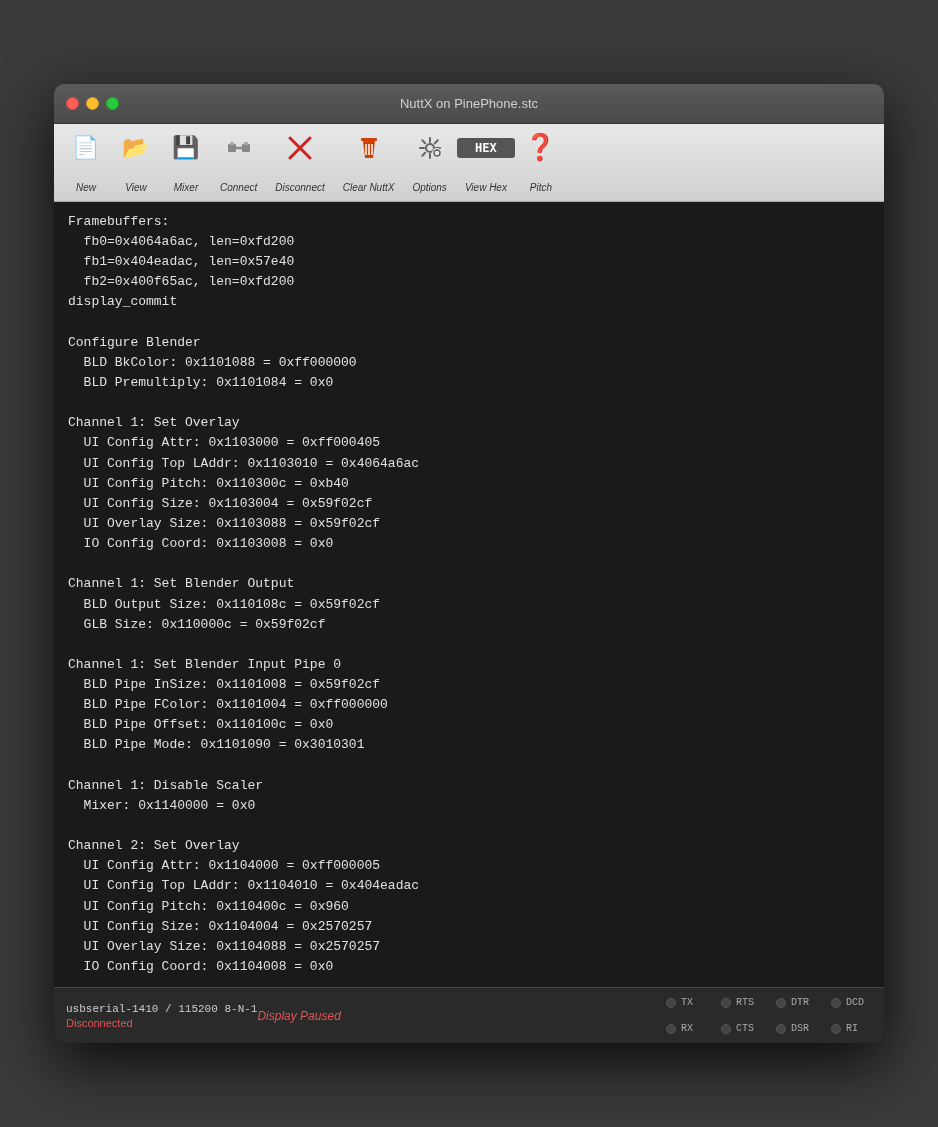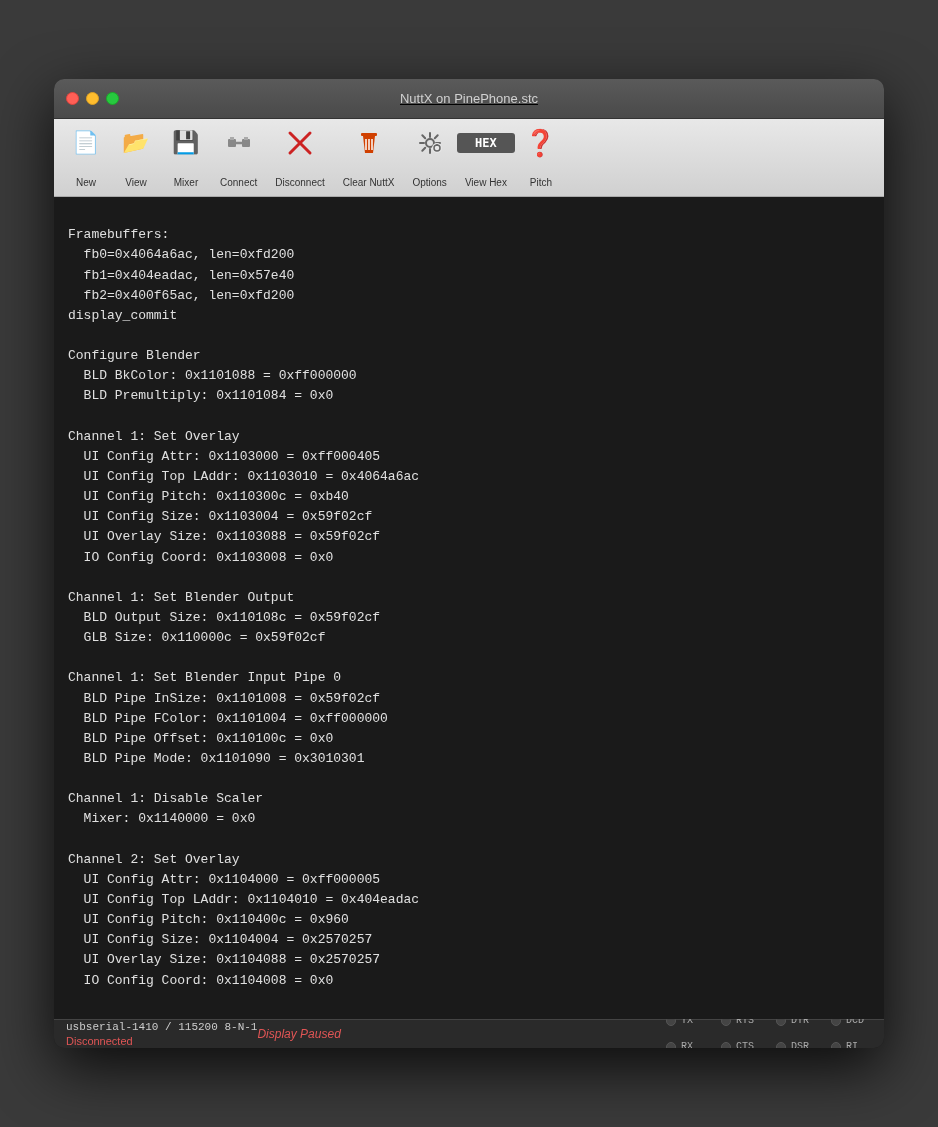--- a/index.html
+++ b/index.html
@@ -24,21 +24,20 @@
     }
 
     .title-bar {
       background: linear-gradient(to bottom, #5a5a5a, #4a4a4a);
       height: 40px;
       display: flex;
       align-items: center;
       padding: 0 12px;
       position: relative;
       border-bottom: 1px solid #333;
-      text-decoration: underline;
     }
 
     .traffic-lights {
       display: flex;
       gap: 7px;
       position: absolute;
       left: 12px;
     }
 
     .traffic-light {
@@ -84,40 +83,41 @@
       display: flex;
       align-items: center;
       justify-content: center;
       font-size: 22px;
     }
 
     .toolbar-label {
       font-size: 10px;
       color: #333;
       margin-top: 18px;
+      font-style: italic;
     }
 
     
     .icon-new { color: #555; }
     .icon-open { color: #f4a020; }
     .icon-save { color: #555; }
     .icon-help { color: #1a6cc0; font-size: 26px; }
 
     .terminal-area {
       flex: 1;
       background: #1a1a1a;
       overflow: hidden;
       display: flex;
       position: relative;
     }
 
     .terminal-content {
       flex: 1;
       overflow-y: scroll;
-      padding: 28px 14px;
+      padding: 10px 14px;
       color: #e0e0e0;
       font-family: 'Courier New', Courier, monospace;
       font-size: 13px;
       line-height: 1.55;
       white-space: pre;
     }
 
     .terminal-content::-webkit-scrollbar {
       width: 12px;
     }
@@ -126,21 +126,21 @@
     }
     .terminal-content::-webkit-scrollbar-thumb {
       background: #555;
       border-radius: 6px;
       border: 2px solid #2a2a2a;
     }
 
     .status-bar {
       background: #2a2a2a;
       border-top: 1px solid #444;
-      height: 29px;
+      height: 56px;
       display: flex;
       align-items: center;
       padding: 0 12px;
       color: #ccc;
       font-size: 11px;
     }
 
     .status-left {
       display: flex;
       flex-direction: column;

